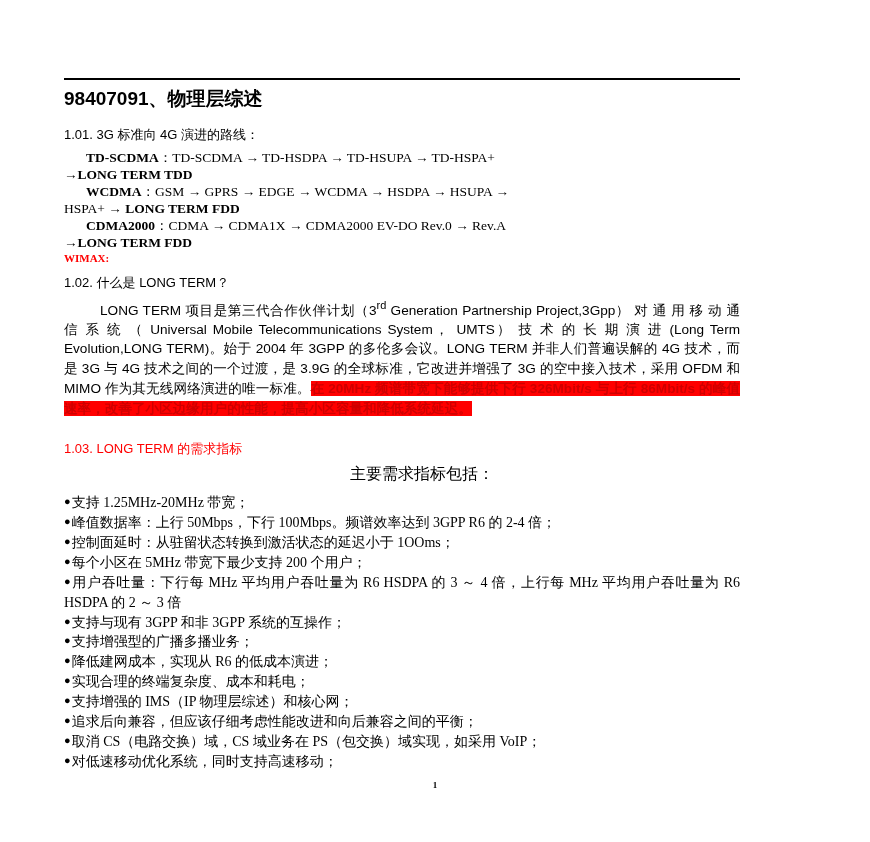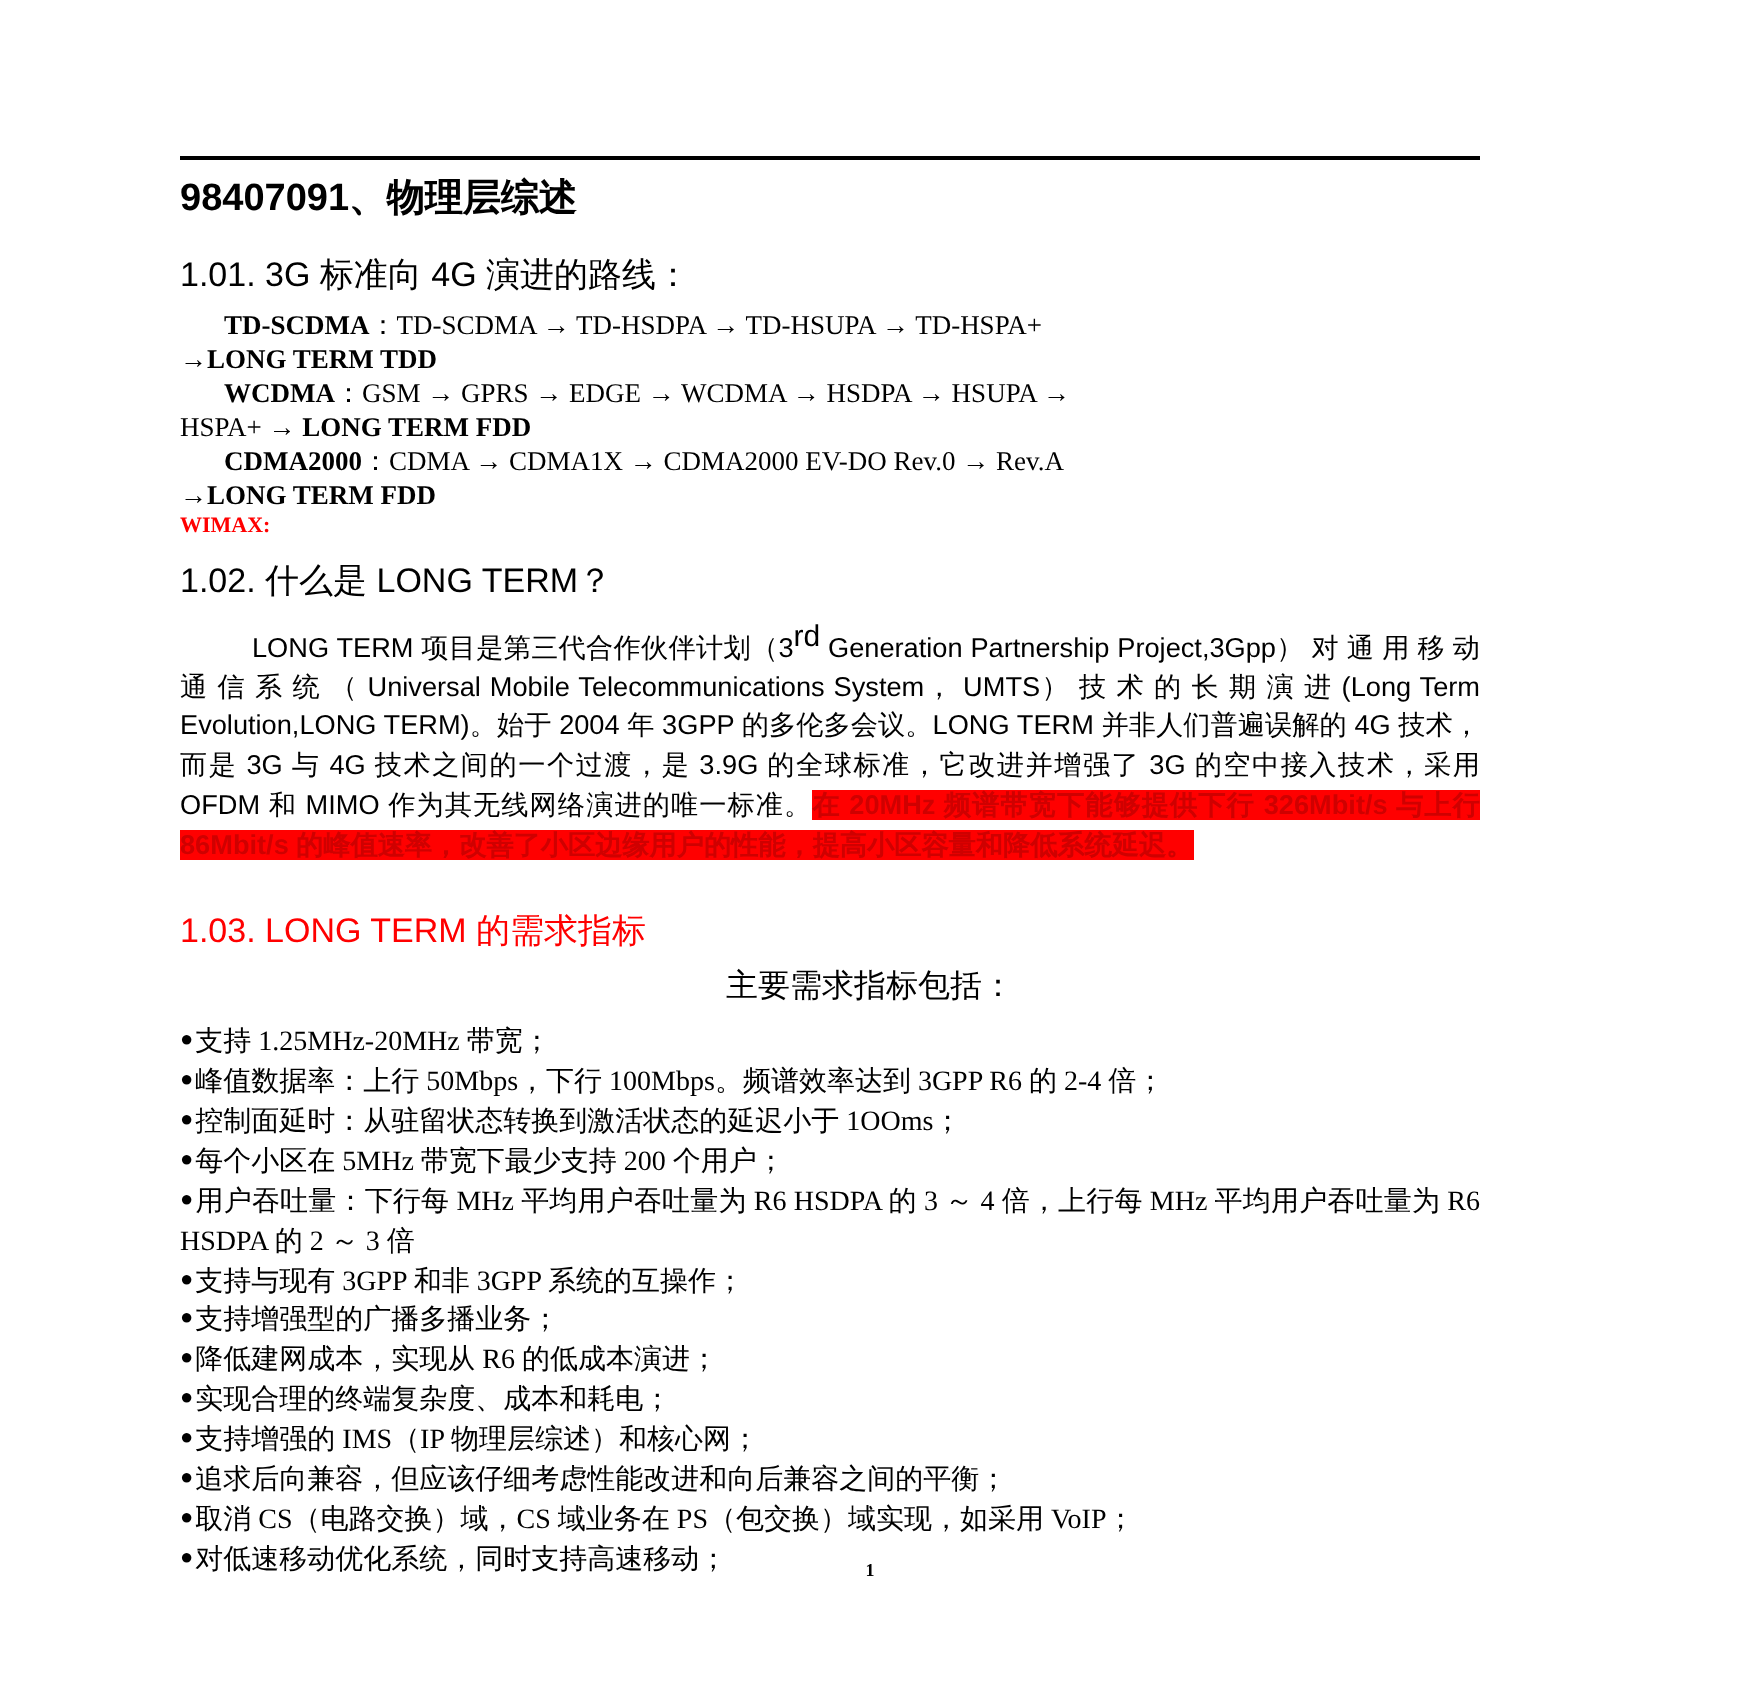--- a/index.html
+++ b/index.html
@@ -12,37 +12,37 @@
     height: 842px;
     font-family: "Liberation Serif", serif;
     color: #000000;
   }
   .page {
     position: relative;
     width: 870px;
     height: 842px;
     background: #ffffff;
     box-sizing: border-box;
-    padding: 78px 130px 0 90px;
+    padding: 78px 130px 0 64px;
   }
   .top-rule {
     border-bottom: 2px solid #000000;
     margin: 0 0 6px 0;
     height: 0;
   }
   h1.doc-title {
     font-family: "Liberation Sans", sans-serif;
     font-size: 19px;
     font-weight: bold;
     margin: 4px 0 14px 0;
     letter-spacing: 0px;
   }
   h2.section {
     font-family: "Liberation Sans", sans-serif;
-    font-size: 17px;
+    font-size: 13px;
     font-weight: normal;
     margin: 10px 0 6px 0;
   }
   h2.section.red {
     color: #ff0000;
   }
   .sub-center {
     font-family: "Liberation Sans", sans-serif;
     font-size: 16px;
     text-align: center;
@@ -97,21 +97,21 @@
   .bullets .b {
     margin: 0;
     text-align: justify;
   }
   .bullets .b .dot {
     font-size: 11px;
     vertical-align: 2px;
     margin-right: 1px;
   }
   .sup {
-    font-size: 15px;
+    font-size: 11px;
     vertical-align: super;
   }
   .pagenum {
     position: absolute;
     left: 0;
     right: 0;
     bottom: 52px;
     text-align: center;
     font-family: "Liberation Serif", serif;
     font-size: 9px;

